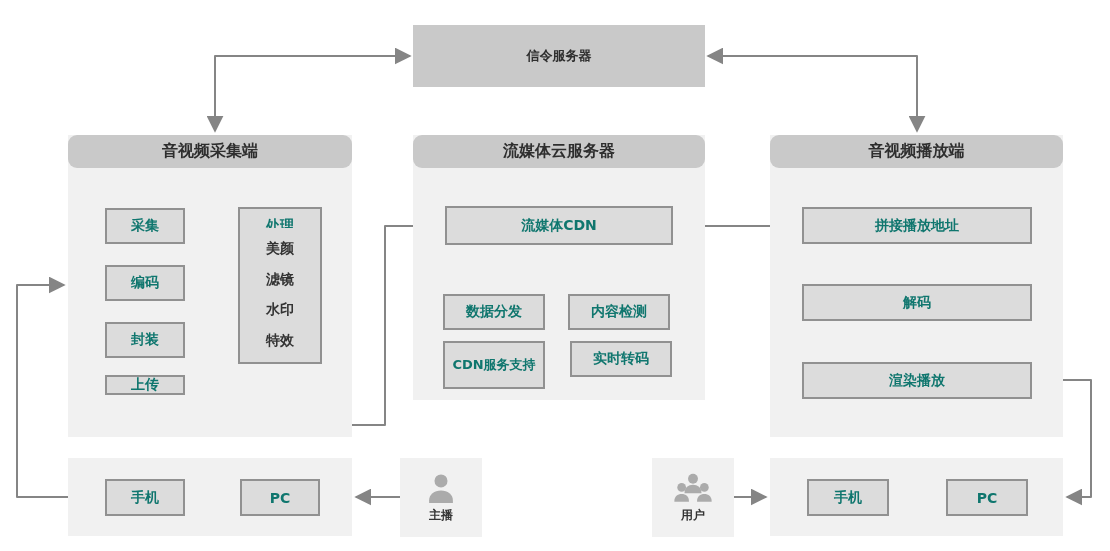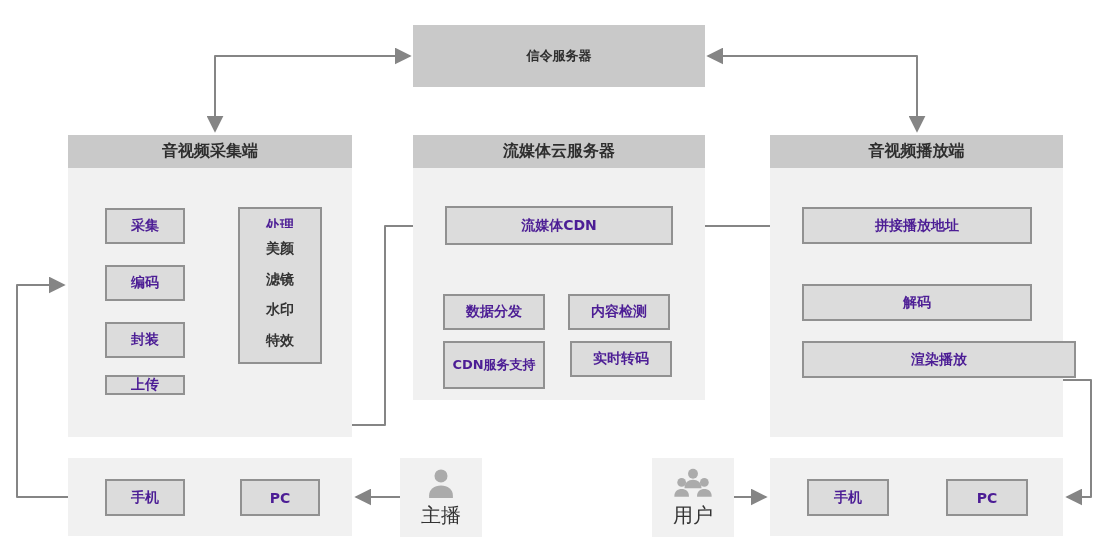--- a/index.html
+++ b/index.html
@@ -38,32 +38,32 @@
     display: flex; align-items: center; justify-content: center;
     font-size: 13px; font-weight: bold; color: #2e2e2e;
   }
 
   
   .panel { background: #f1f1f1; }
   .panel-header {
     position: absolute; left: 0; top: 0; right: 0; height: 33px;
     background: #c9c9c9;
     display: flex; align-items: center; justify-content: center;
-    font-size: 16px; font-weight: bold; color: #2e2e2e;
+    font-size: 16px; font-weight: bold; color: #2e2e2e; border-radius: 9px;
   }
   .panel-capture  { left: 68px;  top: 135px; width: 284px; height: 302px; }
   .panel-media    { left: 413px; top: 135px; width: 292px; height: 265px; }
   .panel-playback { left: 770px; top: 135px; width: 293px; height: 302px; }
 
   
   .node {
     background: #dcdcdc;
     border: 2px solid #919191;
     display: flex; align-items: center; justify-content: center;
-    font-size: 14px; font-weight: bold; color: #4c1d95;
+    font-size: 14px; font-weight: bold; color: #0f766e;
   }
 
   
   .effects-box {
     background: #dcdcdc;
     border: 2px solid #919191;
     border-top: none;
     display: flex; flex-direction: column;
     align-items: center; justify-content: space-around;
     padding: 6px 0;
@@ -73,21 +73,21 @@
   
   .device-panel { background: #f1f1f1; }
 
   
   .actor {
     background: #f1f1f1;
     display: flex; flex-direction: column;
     align-items: center; justify-content: center;
     gap: 3px;
   }
-  .actor .label { font-size: 20px; font-weight: normal; color: #333333; }
+  .actor .label { font-size: 12px; font-weight: bold; color: #333333; }
   .actor svg { display: block; }
   .actor svg .fig { fill: #ababab; }
 </style>
 </head>
 <body>
 
 <div class="canvas">
 
   <svg class="wires" viewBox="0 0 1110 551" xmlns="http://www.w3.org/2000/svg">
     <defs>
@@ -184,21 +184,21 @@
     <div class="panel-header">
       <span>音视频播放端</span>
     </div>
   </div>
   <div class="abs node" style="left:802px; top:207px; width:230px; height:37px;">
     <span>拼接播放地址</span>
   </div>
   <div class="abs node" style="left:802px; top:284px; width:230px; height:37px;">
     <span>解码</span>
   </div>
-  <div class="abs node" style="left:802px; top:341px; width:274px; height:37px;">
+  <div class="abs node" style="left:802px; top:362px; width:230px; height:37px;">
     <span>渲染播放</span>
   </div>
 
   <div class="abs device-panel" style="left:68px; top:458px; width:284px; height:78px;"></div>
   <div class="abs node" style="left:105px; top:479px; width:80px; height:37px;">
     <span>手机</span>
   </div>
   <div class="abs node" style="left:240px; top:479px; width:80px; height:37px;">
     <span>PC</span>
   </div>

